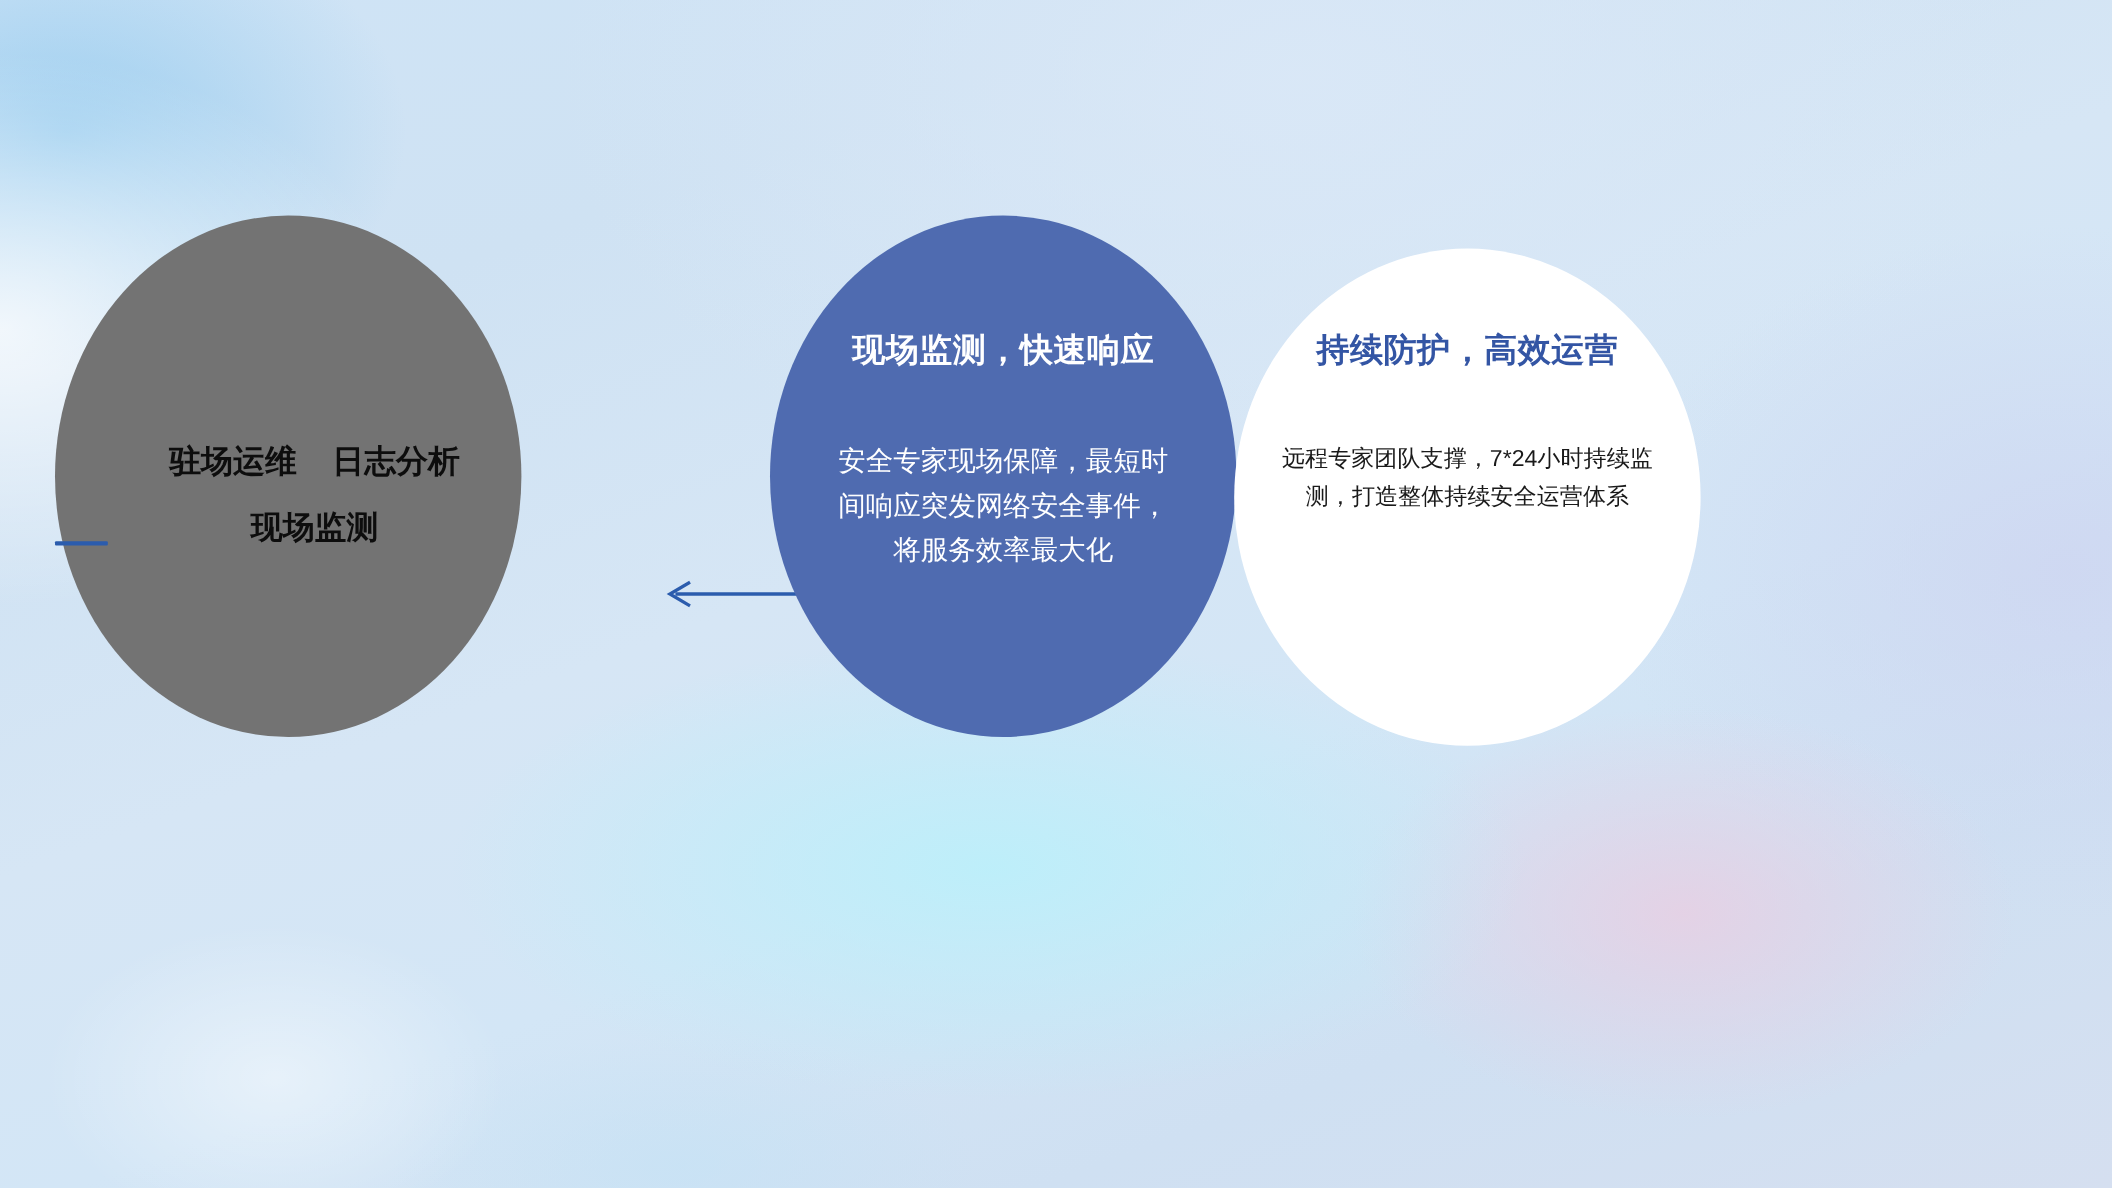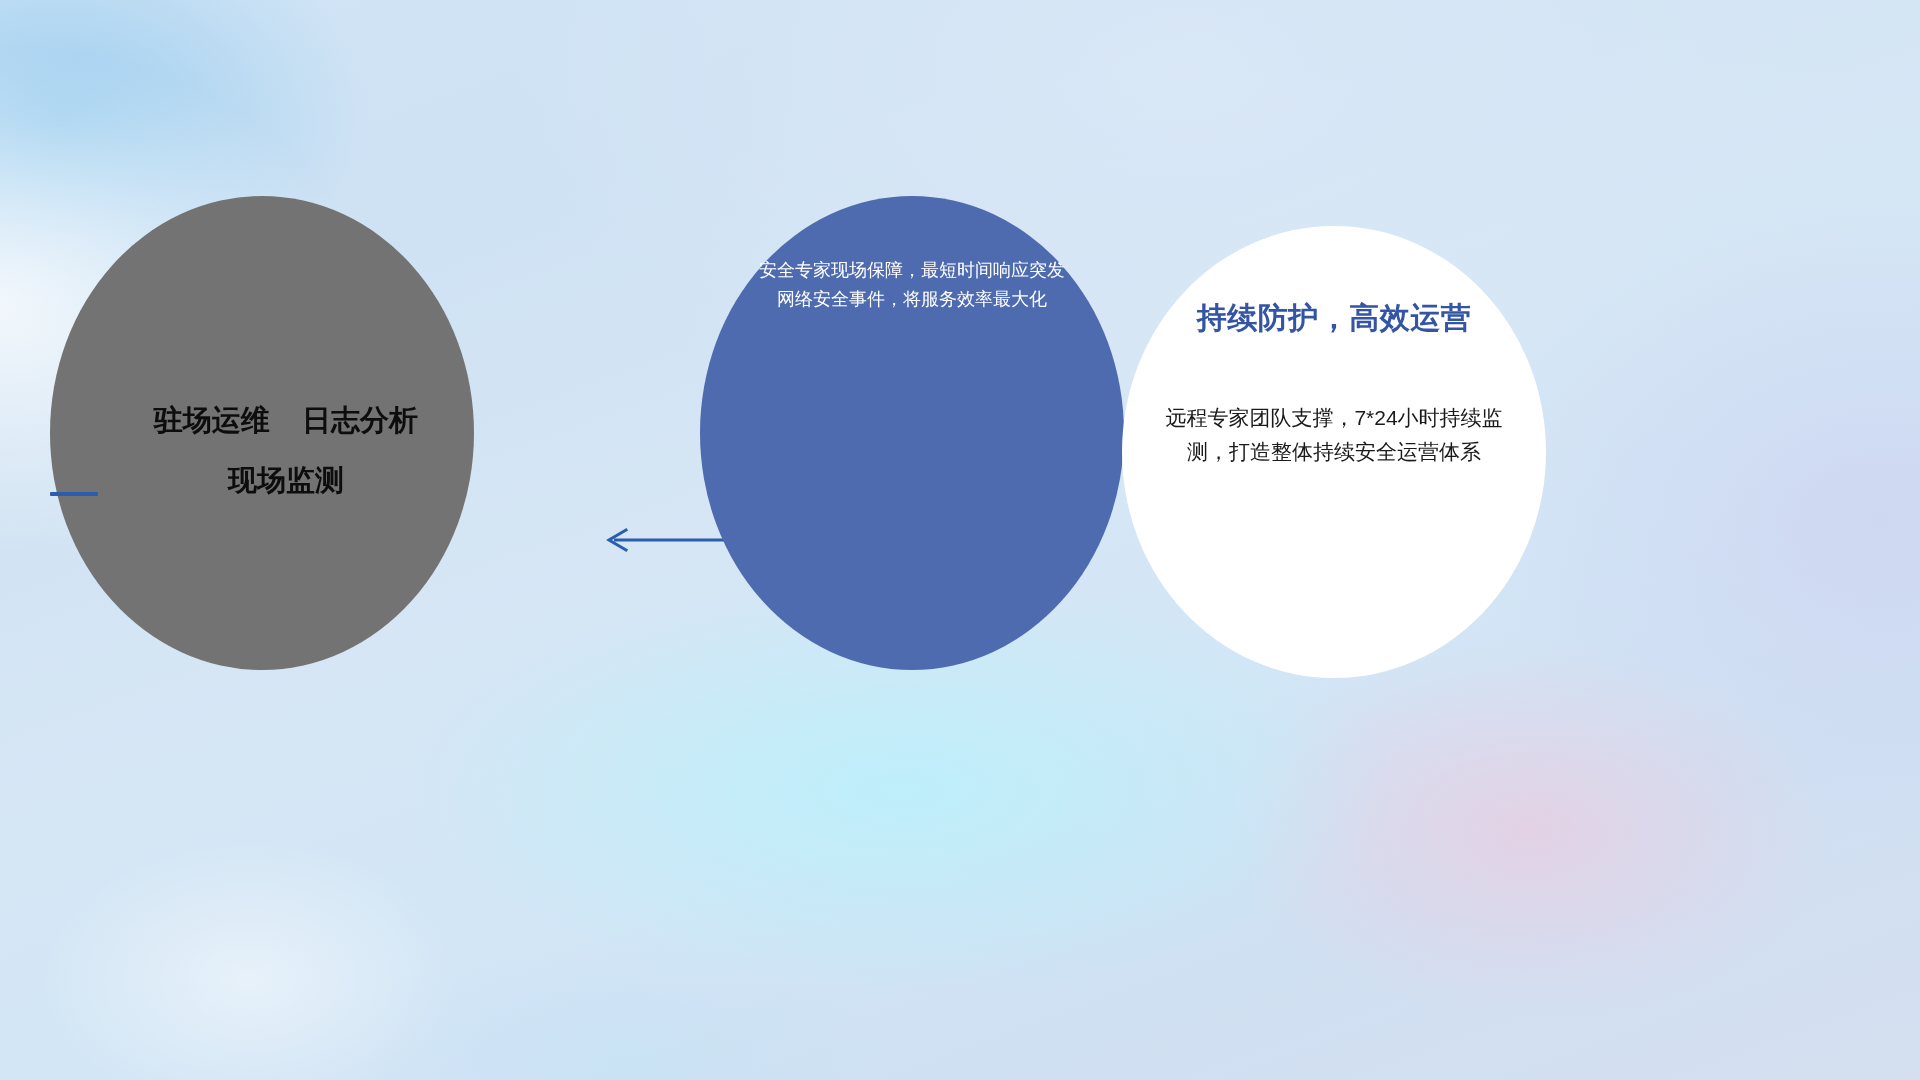--- a/index.html
+++ b/index.html
@@ -50,21 +50,21 @@
     left:700px;top:196px;width:424px;height:474px;
     background:#4f6bb0;
     display:flex;flex-direction:column;align-items:center;
     z-index:2;
   }
   #mid-title{
     margin-top:102px;color:#ffffff;font-weight:bold;font-size:30px;
     letter-spacing:0.5px;white-space:nowrap;
   }
   #mid-body{
-    margin-top:60px;color:#ffffff;font-size:18px;line-height:1.62;
+    margin-top:60px;color:#ffffff;font-size:25px;line-height:1.62;
     text-align:center;width:312px;
   }
 
   #circle-right{
     left:1122px;top:226px;width:424px;height:452px;
     background:#ffffff;
     display:flex;flex-direction:column;align-items:center;
     z-index:3;
   }
   #right-title{
@@ -96,19 +96,20 @@
 </div>
 
 <div id="arrow">
   <svg width="290" height="36" viewBox="0 0 290 36" xmlns="http://www.w3.org/2000/svg">
     <line x1="14" y1="18" x2="290" y2="18" stroke="#2b5cad" stroke-width="3"></line>
     <polyline points="26,8 9,18 26,28" fill="none" stroke="#2b5cad" stroke-width="3" stroke-linecap="square" stroke-linejoin="miter"></polyline>
   </svg>
 </div>
 
 <div class="circle" id="circle-mid">
+  <div id="mid-title">现场监测，快速响应</div>
   <div id="mid-body">安全专家现场保障，最短时间响应突发网络安全事件，将服务效率最大化</div>
 </div>
 
 <div class="circle" id="circle-right">
   <div id="right-title">持续防护，高效运营</div>
   <div id="right-body">远程专家团队支撑，7*24小时持续监测，打造整体持续安全运营体系</div>
 </div>
 
 </body></html>

